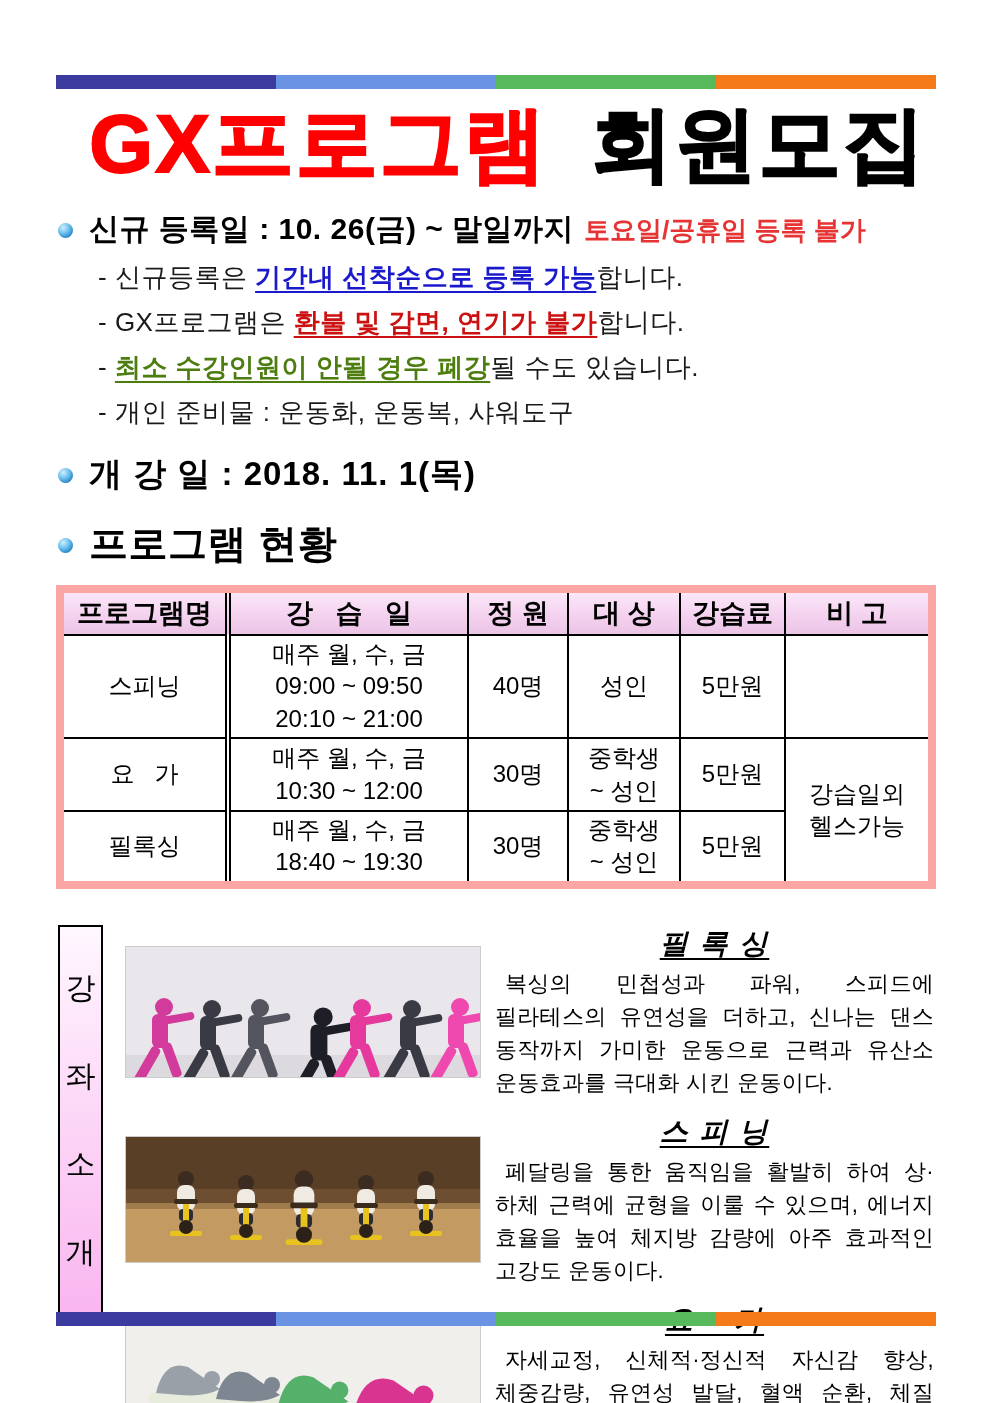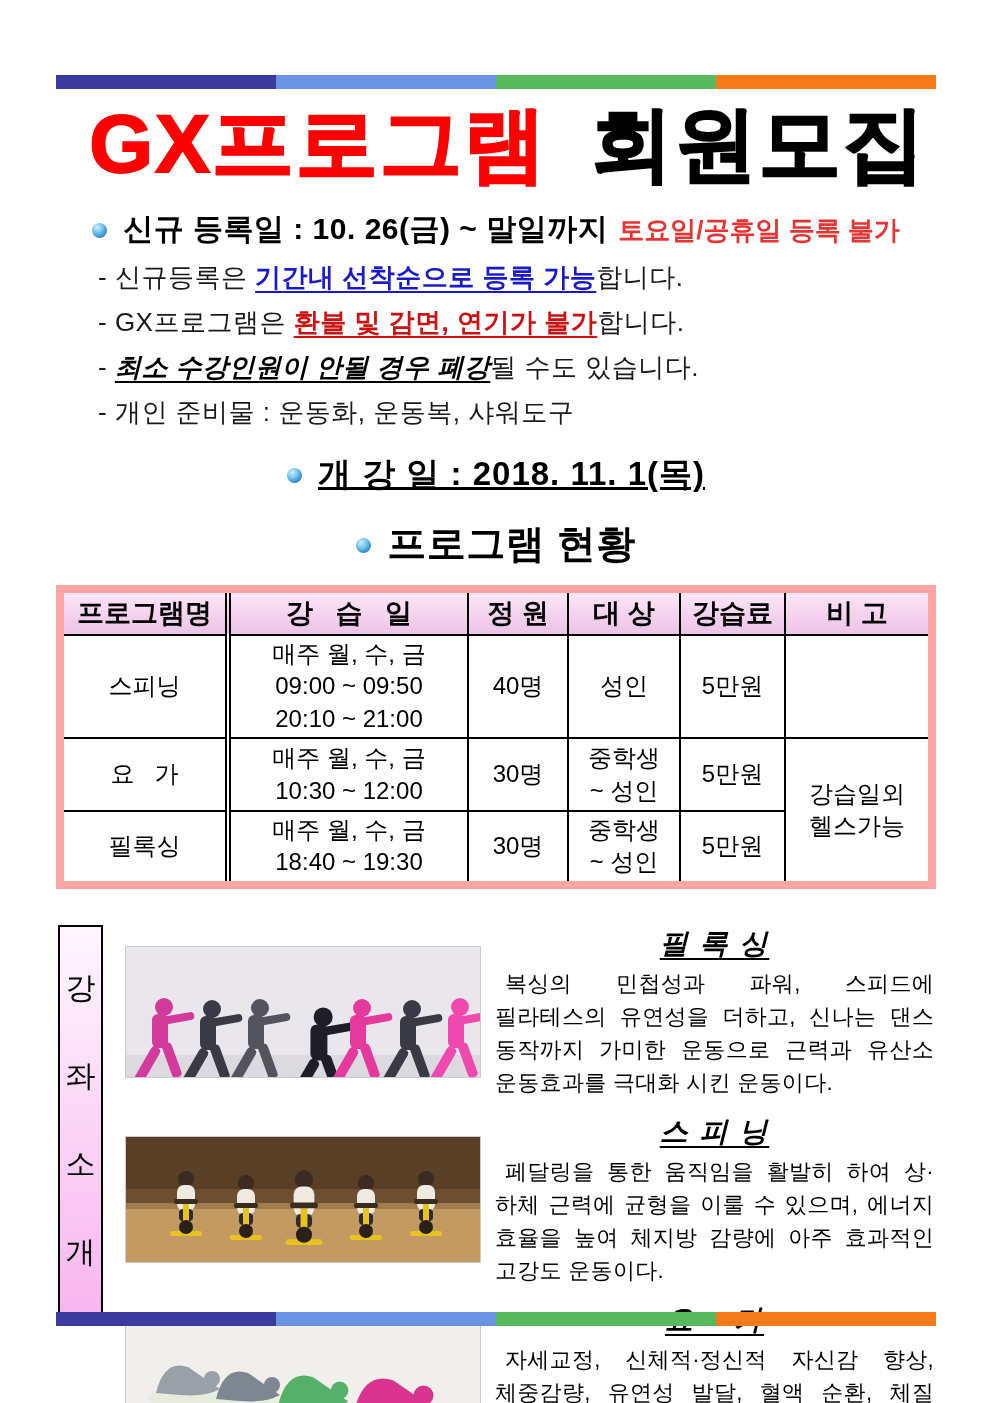--- a/index.html
+++ b/index.html
@@ -18,36 +18,36 @@
   .main-title {
     text-align:center; font-weight:900; font-size:82px; letter-spacing:2px;
     margin-top:6px; line-height:1.2; white-space:nowrap;padding-left:24px;
     -webkit-text-stroke:2px currentColor;
   }
   .main-title .t-red { color:#fe0000; -webkit-text-stroke:2px #fe0000; }
   .main-title .t-black { color:#000; margin-left:18px; }
 
   
   .notices { margin:16px 58px 0 58px; }
-  .bullet-line { display:flex; align-items:baseline; margin-top:10px;justify-content:center; }
+  .bullet-line { display:flex; align-items:baseline; margin-top:10px; }
   .sphere {
     width:15px; height:15px; border-radius:50%; flex:0 0 15px;
     background:radial-gradient(circle at 35% 30%, #cfeefc 0%, #6fc2ee 40%, #1f7ec2 80%, #0d5e9e 100%);
     margin-right:16px; align-self:center; margin-top:2px;
   }
   .n-main { font-size:30px; font-weight:bold; letter-spacing:0.5px; }
   .n-warn { font-size:26px; font-weight:bold; color:#e63333; margin-left:10px; white-space:nowrap; }
   .sub-line { font-size:26px; color:#1a1a1a; margin:10px 0 0 40px; letter-spacing:0.5px; }
   .hl { font-weight:bold; text-decoration:underline; text-underline-offset:5px; }
   .hl-blue { color:#1a1acc; }
   .hl-red { color:#cc1111; }
-  .hl-black { color:#000000;font-style:italic; }
+  .hl-black { color:#4d7c0f; }
   .line-open .n-main { font-size:33px; letter-spacing:1px; }
   .line-status .n-main { font-size:39px; }
-  .line-open { margin-top:22px;text-decoration:underline; }
+  .line-open { margin-top:22px; }
   .line-status { margin-top:20px; }
 
   
   .prog-table {
     width:872px; margin:14px auto 0 auto; border-collapse:collapse;
     border:8px solid #fca5a5; table-layout:fixed; text-align:center;
   }
   .prog-table th, .prog-table td {
     border:2px solid #000; font-size:24px; white-space:pre-wrap; line-height:1.35;
     padding:2px 2px; vertical-align:middle;

